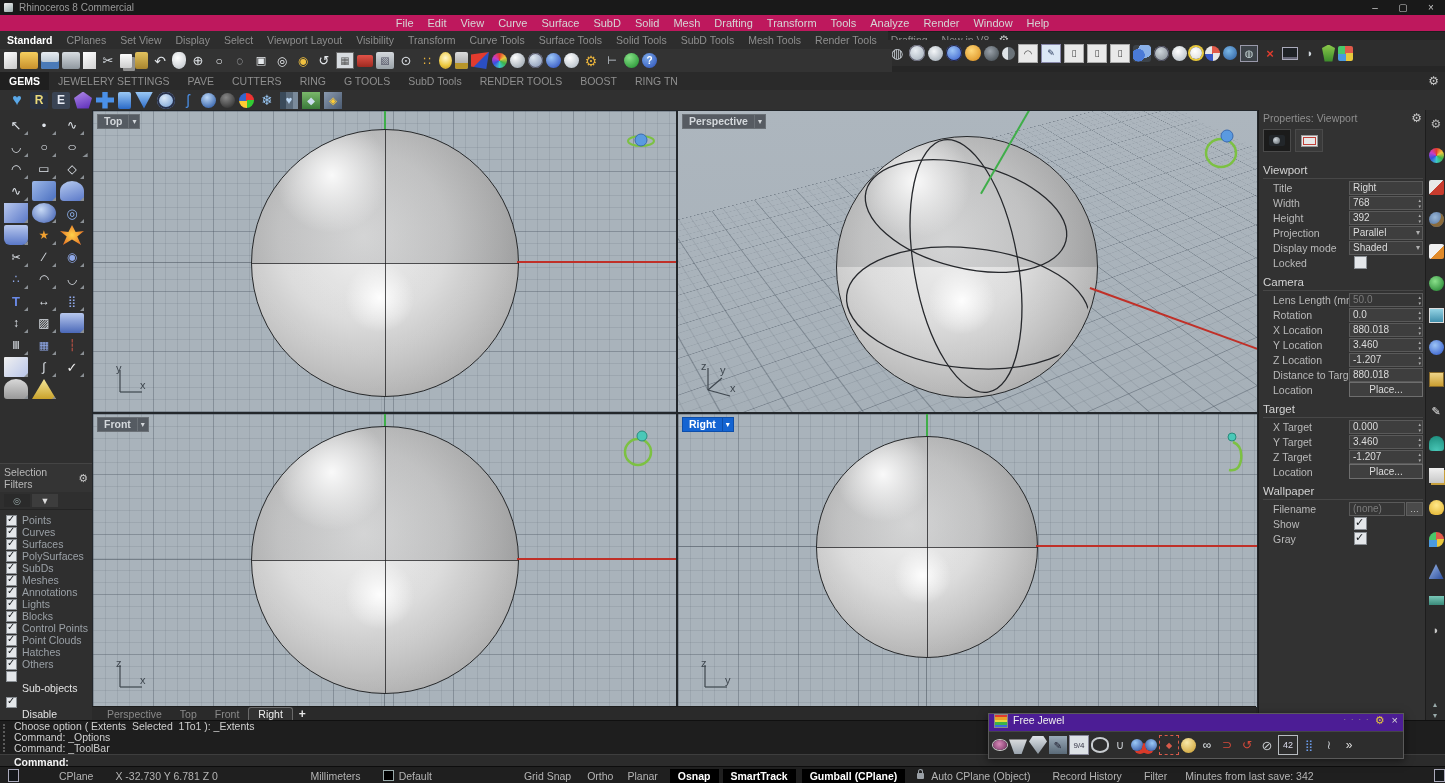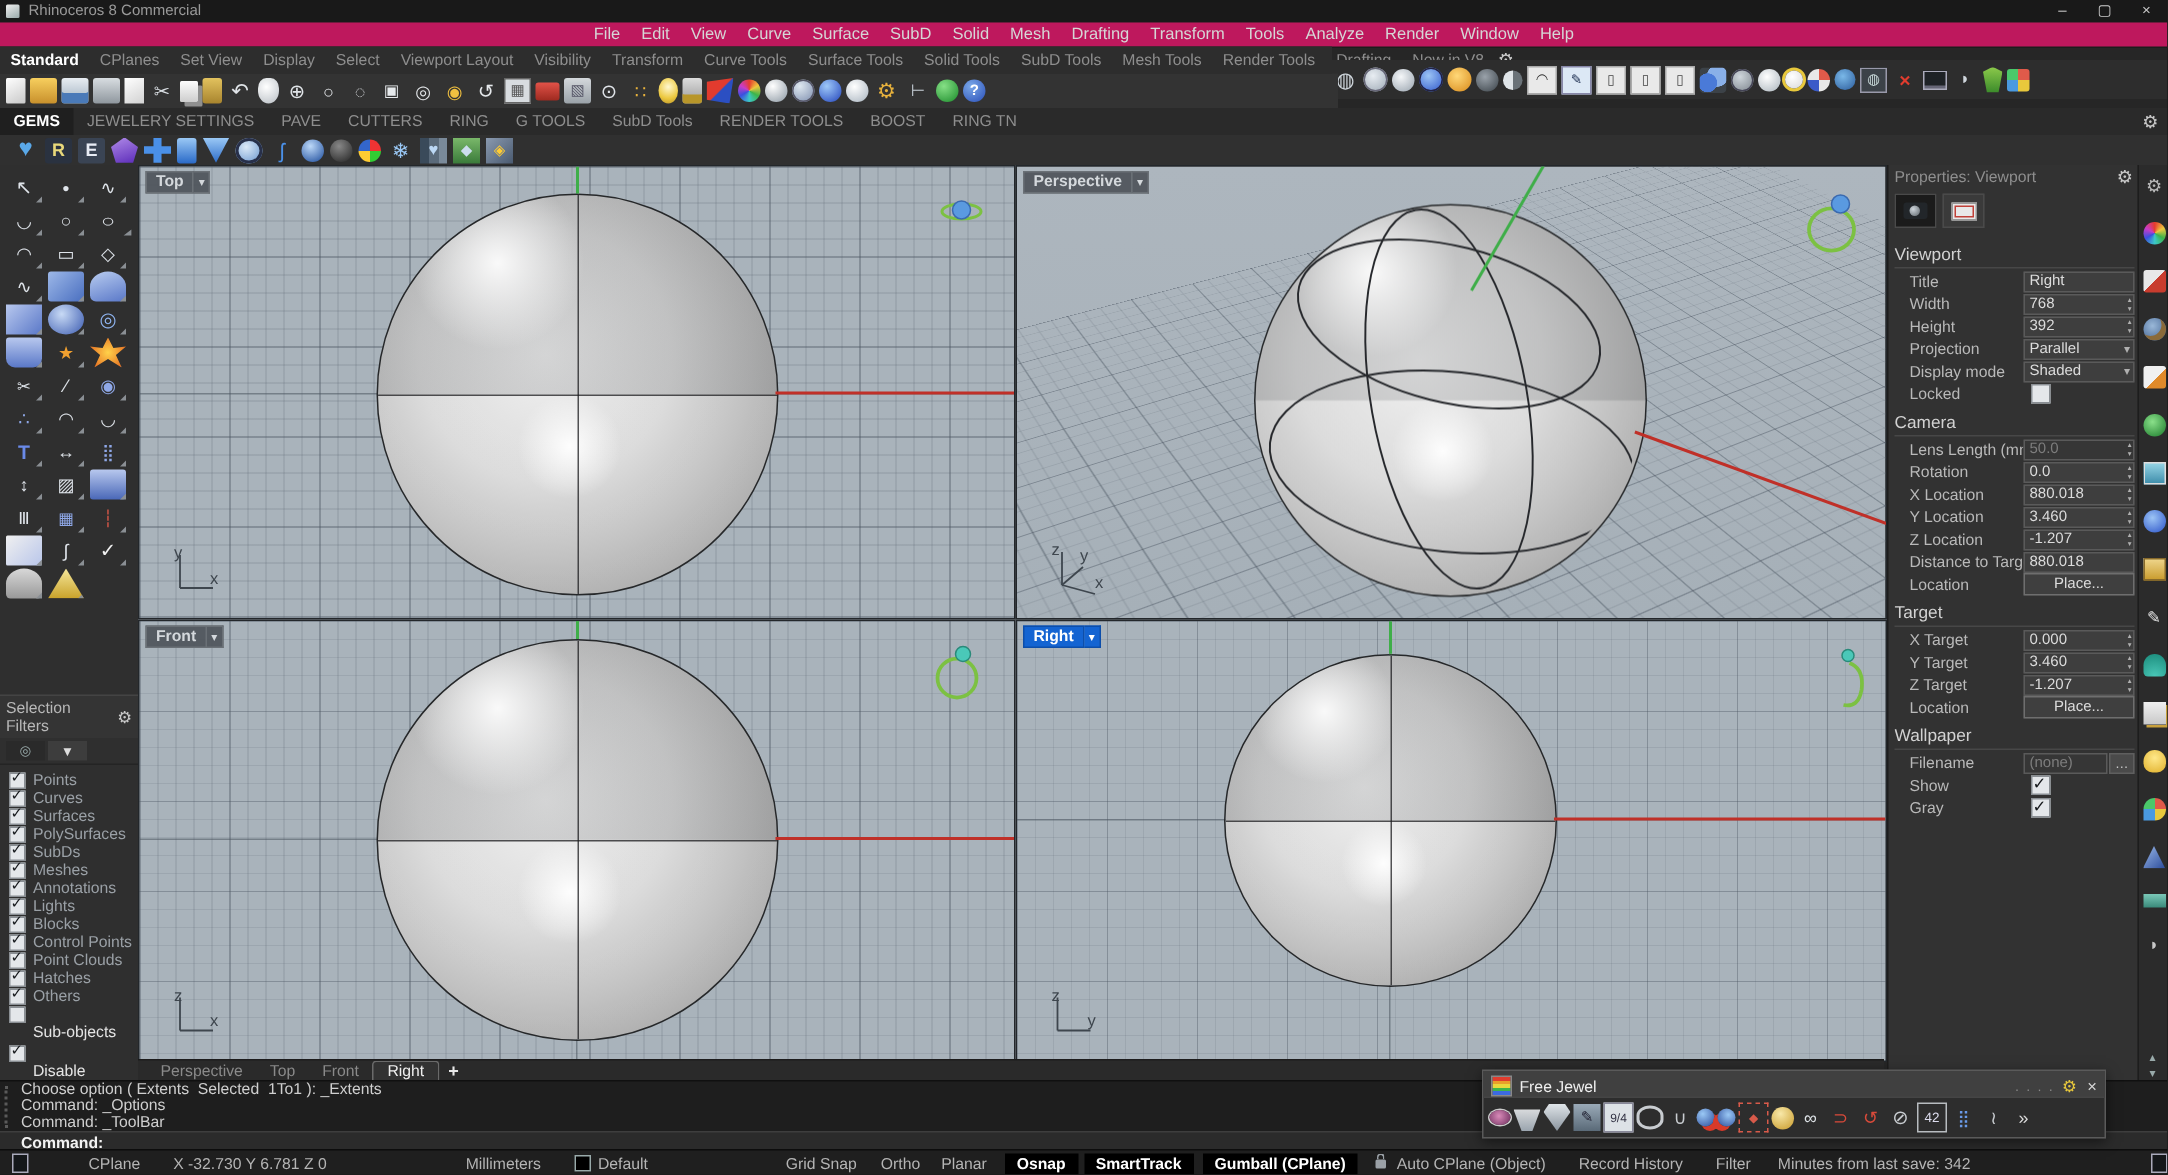--- a/index.html
+++ b/index.html
@@ -115,21 +115,21 @@
   #cmdprompt span{margin-left:14px;font-size:10.5px;font-weight:bold;color:#f2f2f2;}
   #statusbar{left:0;top:766px;width:100%;height:17px;background:#1f1f1f;border-top:1px solid #0d0d0d;display:flex;align-items:center;font-size:10.5px;color:#b4b4b4;padding-left:8px;}
   .sbi{white-space:nowrap;}
   .sbi.pressed{background:#000;color:#fff;font-weight:bold;padding:1px 8px;}
   #statusbar .paneicon{width:9px;height:11px;border:1px solid #aab;background:#14171a;}
   #statusbar .swatch{width:9px;height:9px;background:#000;border:1px solid #9aa;}
   #statusbar .locki{width:7px;height:6px;background:#9aa0a6;border-radius:1px;position:relative;}
   #statusbar .locki::before{content:"";position:absolute;left:1px;top:-4px;width:3px;height:3px;border:1px solid #9aa0a6;border-bottom:none;border-radius:3px 3px 0 0;}
   
   #fjewel{left:988px;top:713px;width:414px;height:44px;background:#2d2d2d;border:1px solid #5a5a5a;z-index:50;box-shadow:0 2px 8px rgba(0,0,0,.5);}
-  #fj-title{display:flex;align-items:flex-end;height:17px;background:#404040;border-bottom:1px solid #454545;padding:0 5px;gap:5px;}
+  #fj-title{display:flex;align-items:flex-start;height:17px;background:#4c1d95;border-bottom:1px solid #454545;padding:0 5px;gap:5px;}
   #fj-title .rb{width:12px;height:12px;background:linear-gradient(#e03c2e 0 20%,#e8a02a 20% 40%,#e8d83c 40% 60%,#3cb44a 60% 80%,#3c6ae0 80%);border:1px solid #888;}
   #fj-title .t{font-size:10.5px;color:#efefef;}
   #fj-title .dots{margin-left:auto;color:#8a8a8a;font-size:9px;letter-spacing:1px;}
   #fj-title .gear{color:#e8c83c;font-size:11px;}
   #fj-title .x{color:#d8d8d8;font-size:11px;padding-left:2px;}
   #fj-icons{display:flex;align-items:center;gap:2px;padding:3px 4px;}
   #fj-icons .ic{width:18px;height:18px;}
   .gear{font-size:12px;}
 </style>
 </head>

